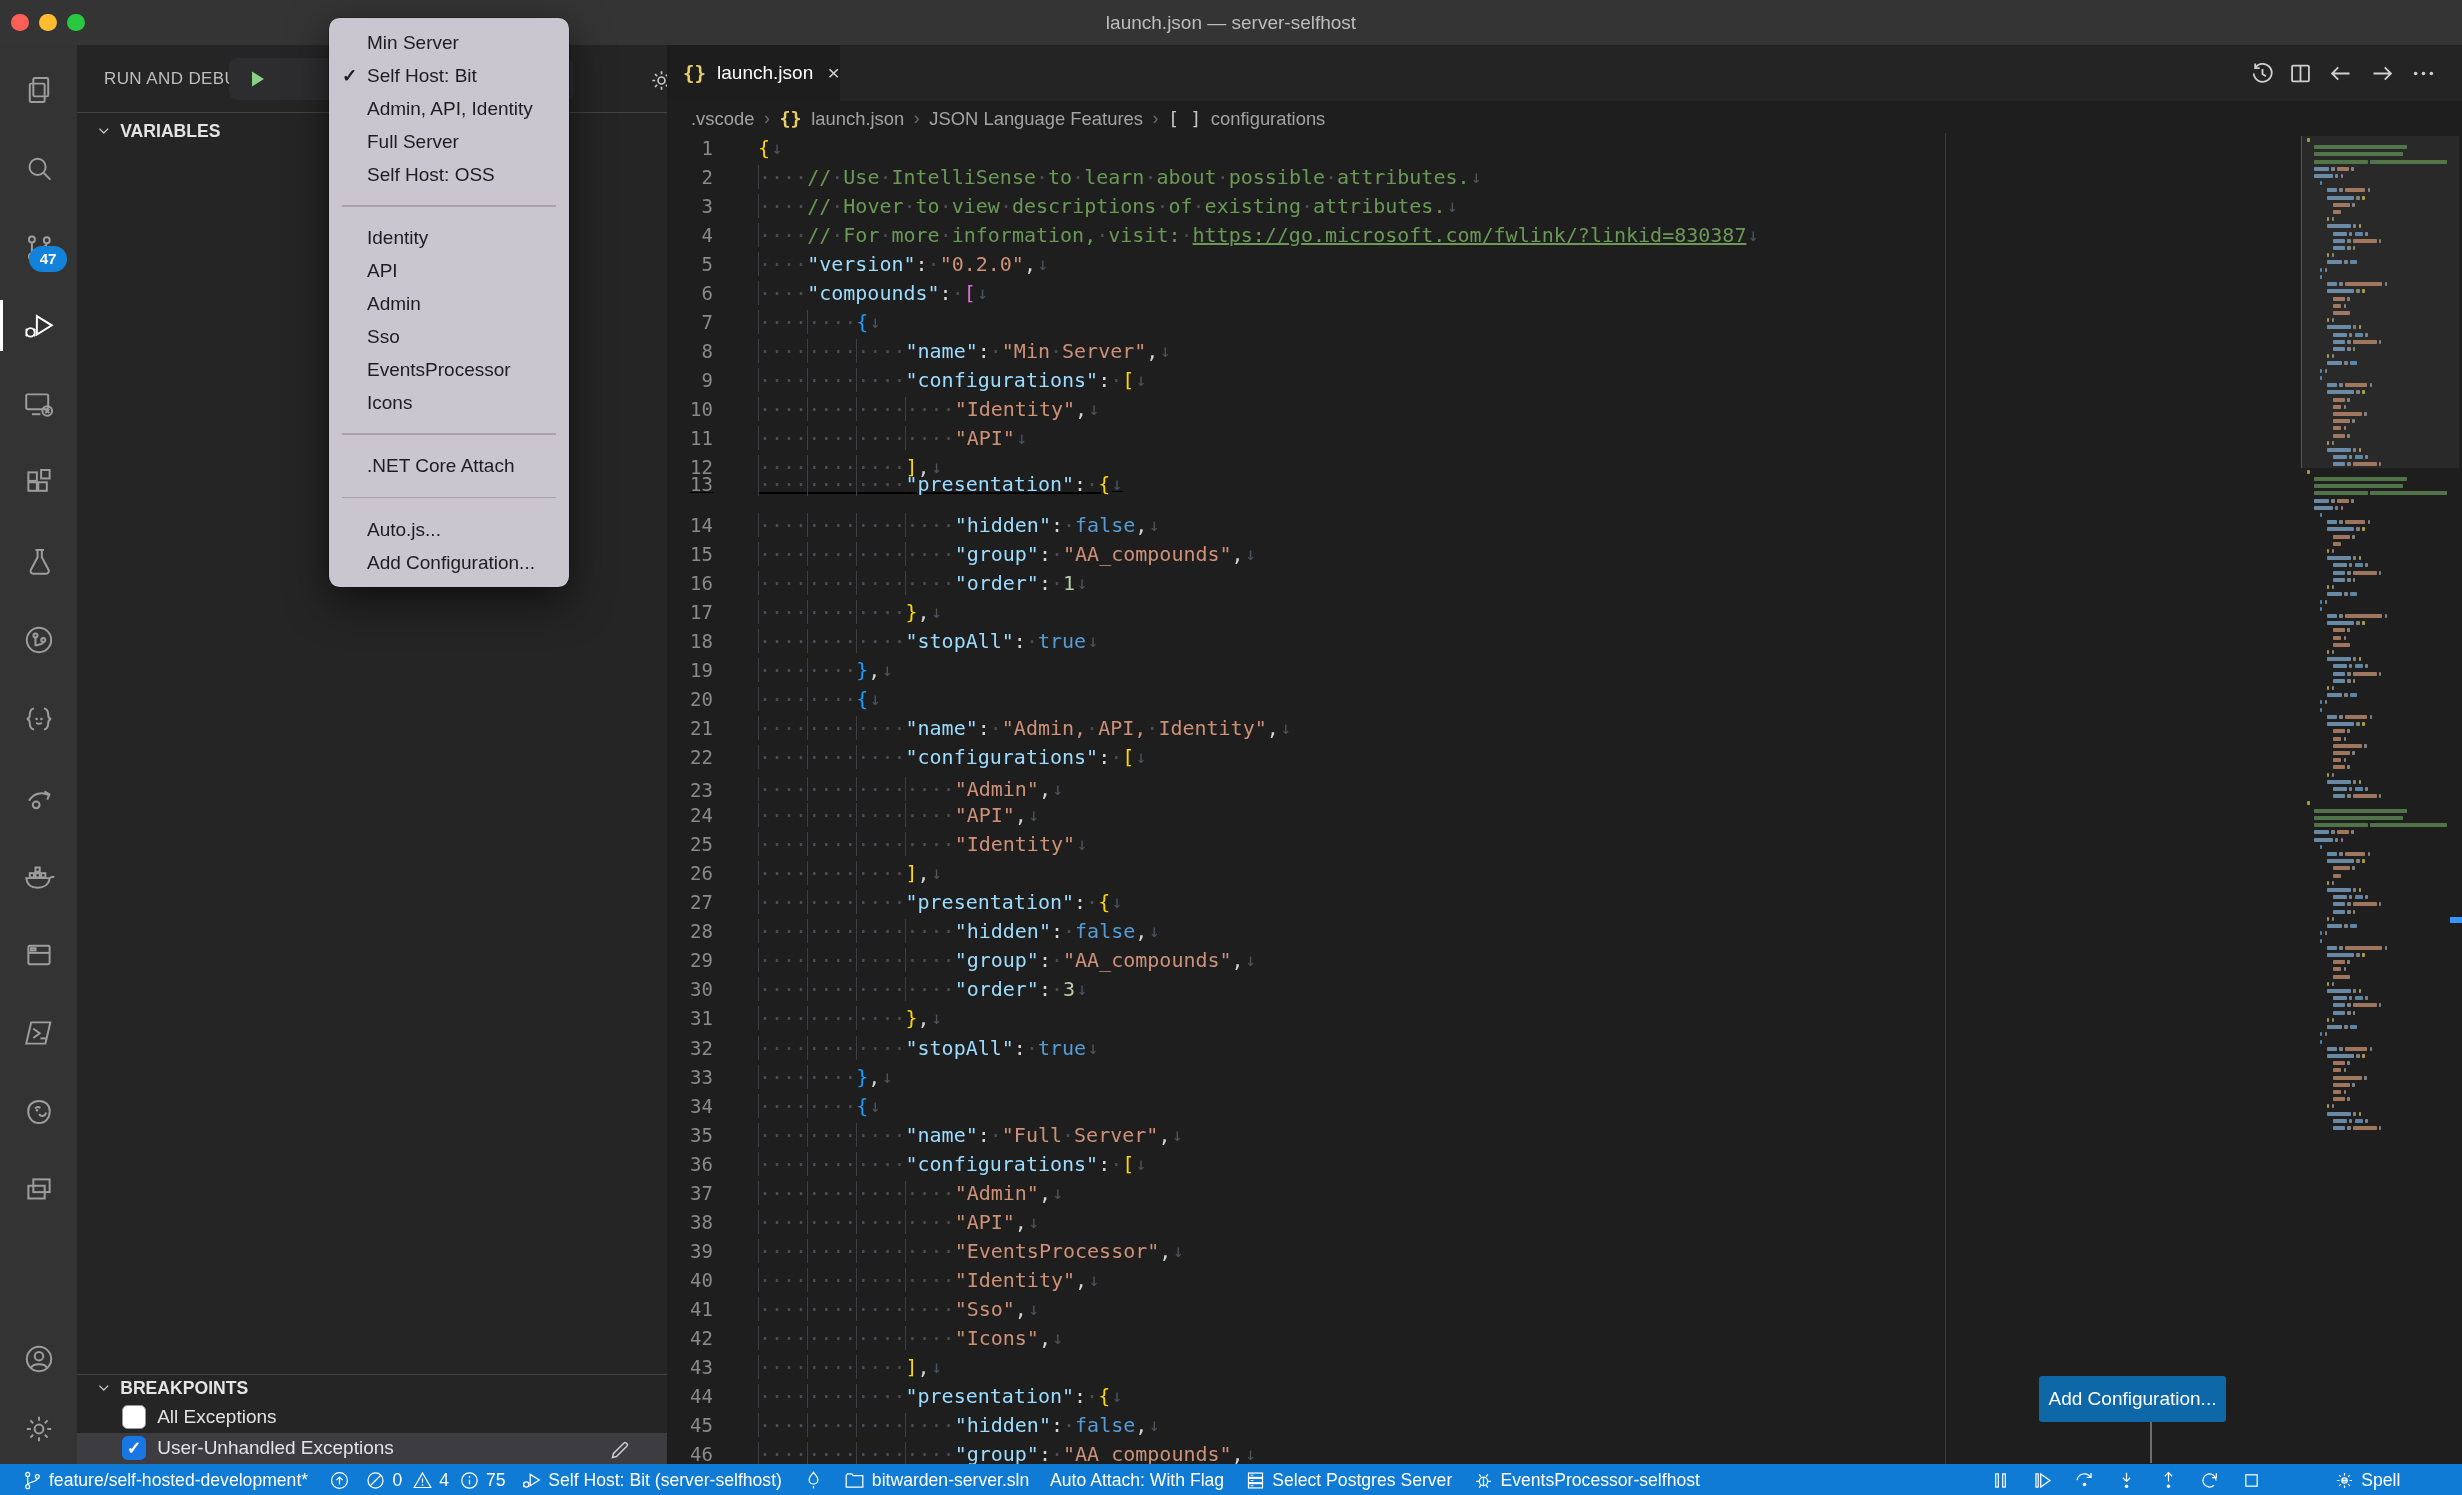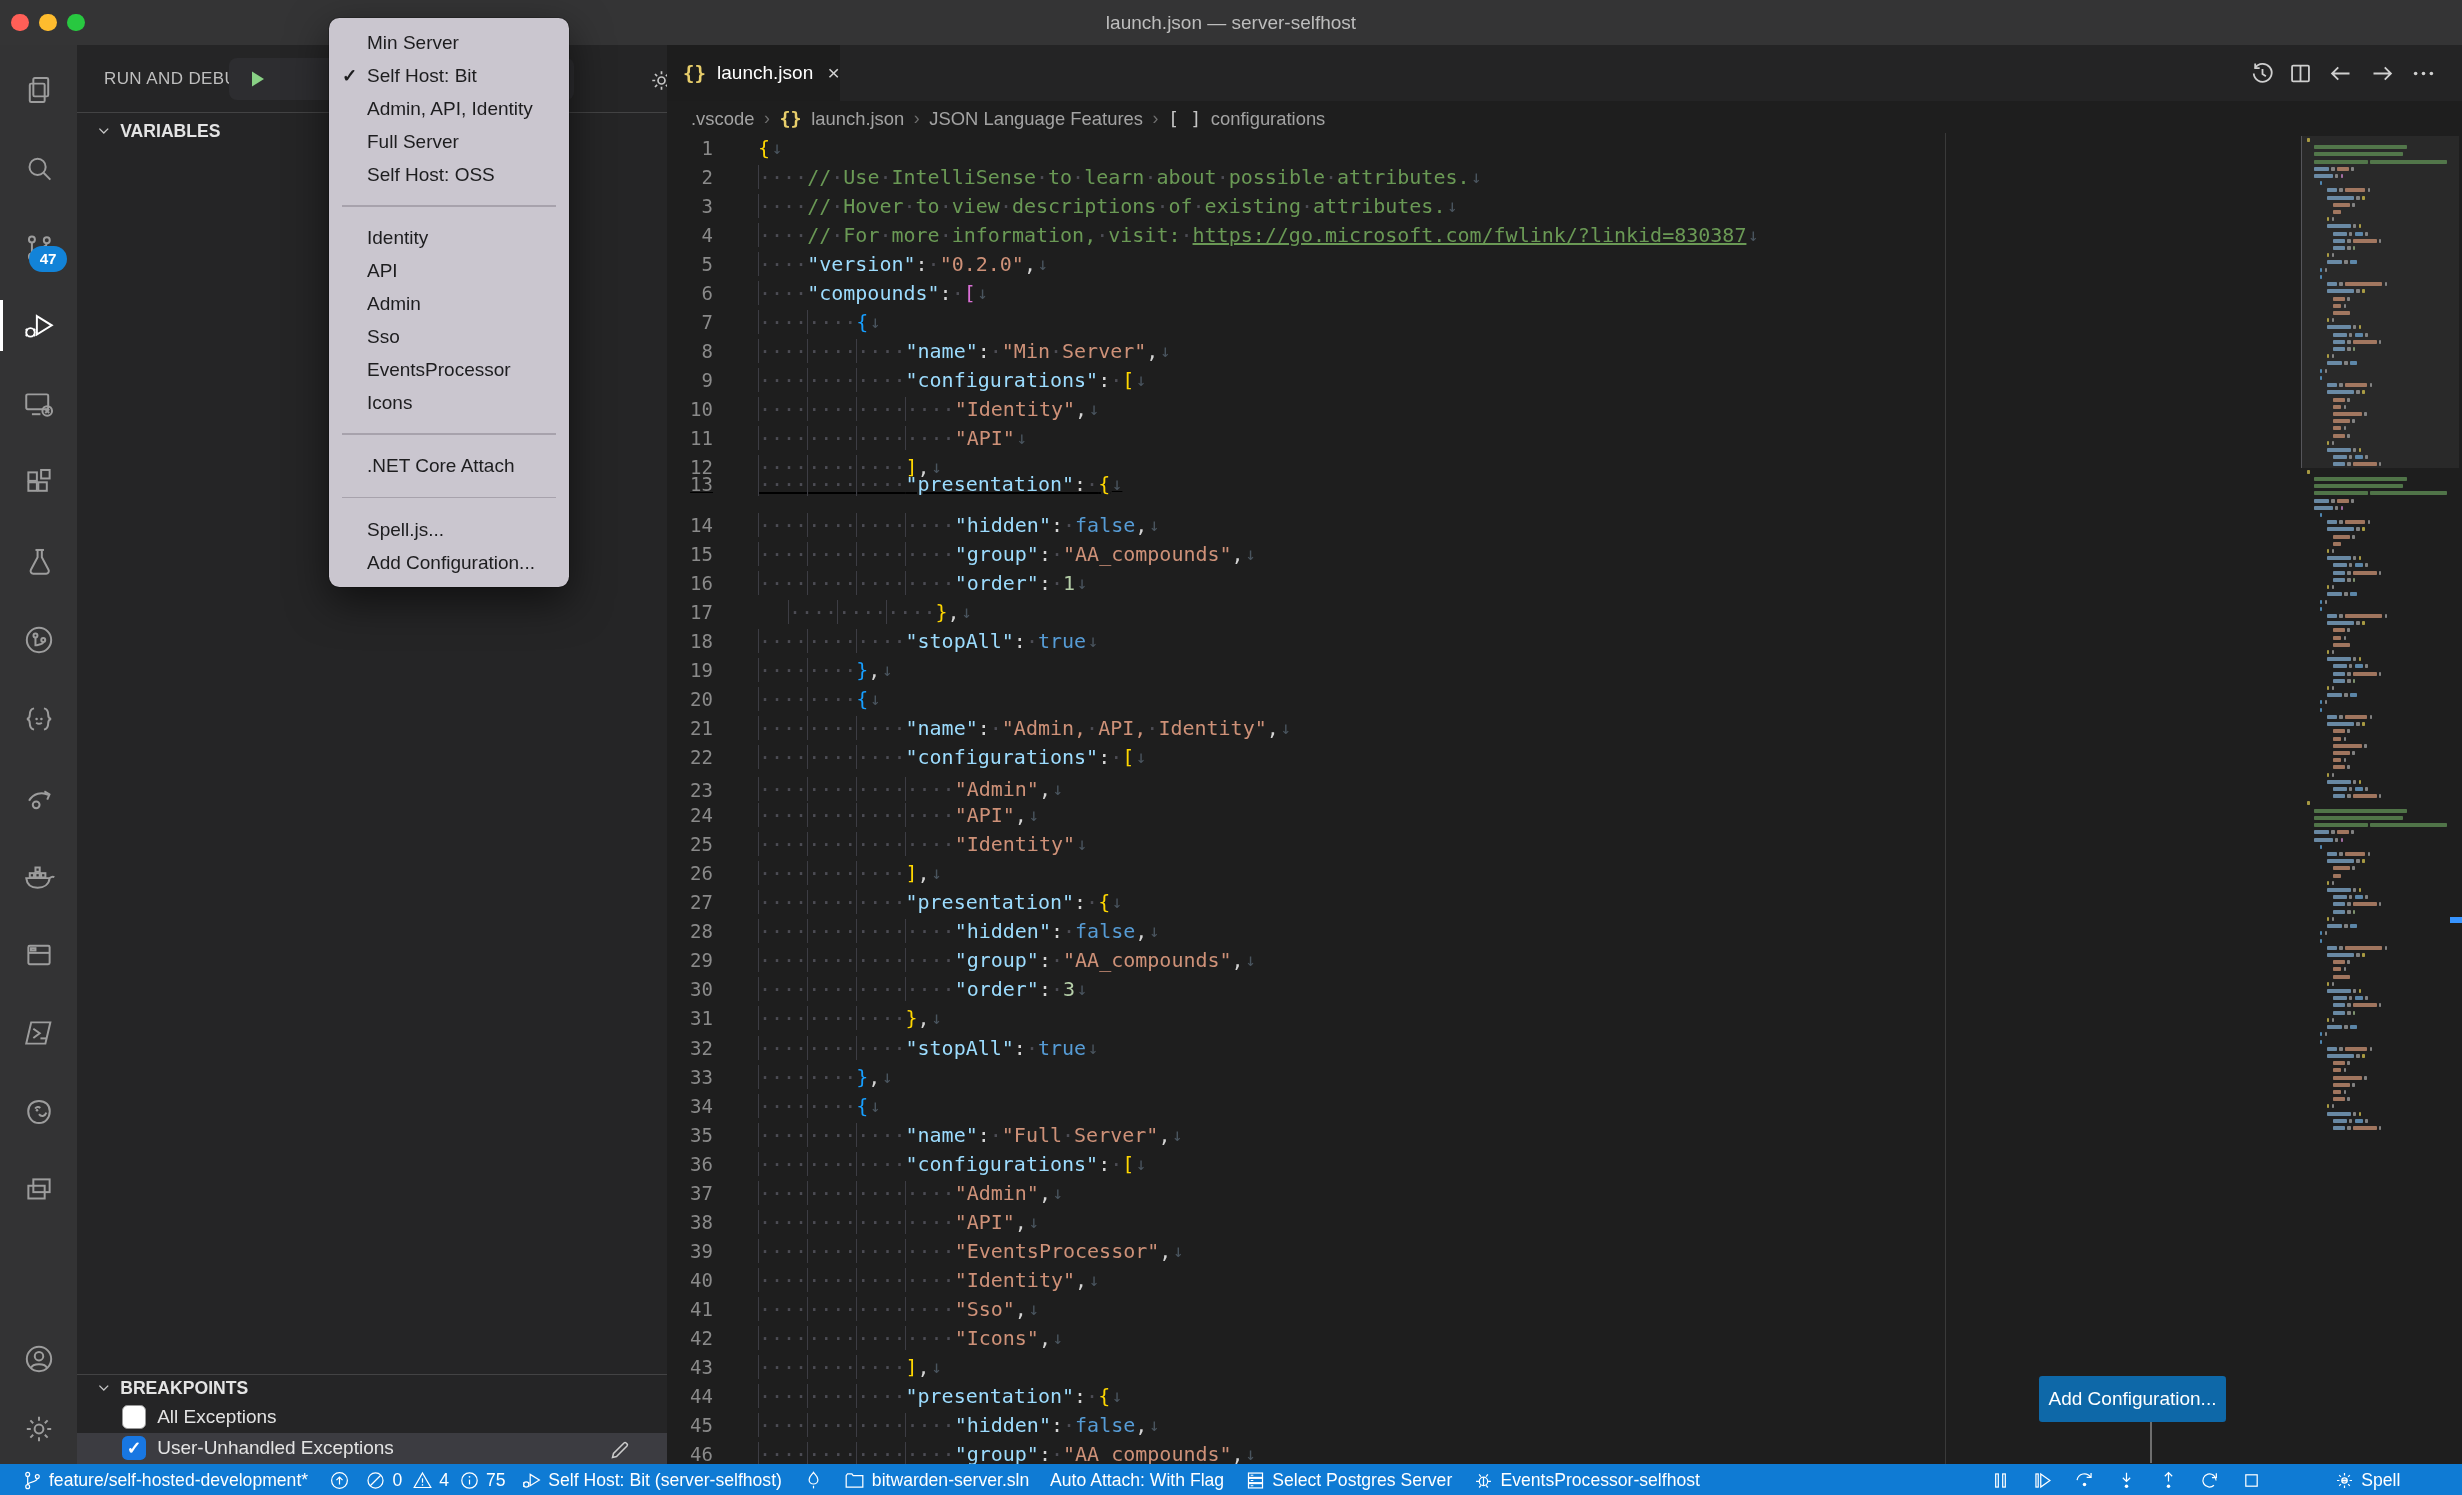--- a/index.html
+++ b/index.html
@@ -335,21 +335,21 @@
       <div class="line" style="top: 174px;"><span class="ln">7</span><span class="lc"><span class="ind">····</span><span class="ind">····</span><span class="tk-b">{</span><span class="eol">↓</span></span></div>
       <div class="line" style="top: 203px;"><span class="ln">8</span><span class="lc"><span class="ind">····</span><span class="ind">····</span><span class="ind">····</span><span class="tk-p">"name"</span><span class="tk-u">:</span><span class="ws">·</span><span class="tk-s">"Min</span><span class="ws">·</span><span class="tk-s">Server"</span><span class="tk-u">,</span><span class="eol">↓</span></span></div>
       <div class="line" style="top: 232px;"><span class="ln">9</span><span class="lc"><span class="ind">····</span><span class="ind">····</span><span class="ind">····</span><span class="tk-p">"configurations"</span><span class="tk-u">:</span><span class="ws">·</span><span class="tk-g">[</span><span class="eol">↓</span></span></div>
       <div class="line" style="top: 261px;"><span class="ln">10</span><span class="lc"><span class="ind">····</span><span class="ind">····</span><span class="ind">····</span><span class="ind">····</span><span class="tk-s">"Identity"</span><span class="tk-u">,</span><span class="eol">↓</span></span></div>
       <div class="line" style="top: 290px;"><span class="ln">11</span><span class="lc"><span class="ind">····</span><span class="ind">····</span><span class="ind">····</span><span class="ind">····</span><span class="tk-s">"API"</span><span class="eol">↓</span></span></div>
       <div class="line" style="top: 319px;"><span class="ln">12</span><span class="lc"><span class="ind">····</span><span class="ind">····</span><span class="ind">····</span><span class="tk-g">]</span><span class="tk-u">,</span><span class="eol">↓</span></span></div>
       <div class="line" style="top: 336px; text-decoration: underline;"><span class="ln">13</span><span class="lc"><span class="ind">····</span><span class="ind">····</span><span class="ind">····</span><span class="tk-p">"presentation"</span><span class="tk-u">:</span><span class="ws">·</span><span class="tk-g">{</span><span class="eol">↓</span></span></div>
       <div class="line" style="top: 377px;"><span class="ln">14</span><span class="lc"><span class="ind">····</span><span class="ind">····</span><span class="ind">····</span><span class="ind">····</span><span class="tk-p">"hidden"</span><span class="tk-u">:</span><span class="ws">·</span><span class="tk-k">false</span><span class="tk-u">,</span><span class="eol">↓</span></span></div>
       <div class="line" style="top: 406px;"><span class="ln">15</span><span class="lc"><span class="ind">····</span><span class="ind">····</span><span class="ind">····</span><span class="ind">····</span><span class="tk-p">"group"</span><span class="tk-u">:</span><span class="ws">·</span><span class="tk-s">"AA_compounds"</span><span class="tk-u">,</span><span class="eol">↓</span></span></div>
       <div class="line" style="top: 435px;"><span class="ln">16</span><span class="lc"><span class="ind">····</span><span class="ind">····</span><span class="ind">····</span><span class="ind">····</span><span class="tk-p">"order"</span><span class="tk-u">:</span><span class="ws">·</span><span class="tk-n">1</span><span class="eol">↓</span></span></div>
-      <div class="line" style="top: 464px; gap: 30px;"><span class="ln">17</span><span class="lc"><span class="ind">····</span><span class="ind">····</span><span class="ind">····</span><span class="tk-g">}</span><span class="tk-u">,</span><span class="eol">↓</span></span></div>
+      <div class="line" style="top: 464px;"><span class="ln">17</span><span class="lc"><span class="ind">····</span><span class="ind">····</span><span class="ind">····</span><span class="tk-g">}</span><span class="tk-u">,</span><span class="eol">↓</span></span></div>
       <div class="line" style="top: 493px;"><span class="ln">18</span><span class="lc"><span class="ind">····</span><span class="ind">····</span><span class="ind">····</span><span class="tk-p">"stopAll"</span><span class="tk-u">:</span><span class="ws">·</span><span class="tk-k">true</span><span class="eol">↓</span></span></div>
       <div class="line" style="top: 522px;"><span class="ln">19</span><span class="lc"><span class="ind">····</span><span class="ind">····</span><span class="tk-b">}</span><span class="tk-u">,</span><span class="eol">↓</span></span></div>
       <div class="line" style="top: 551px;"><span class="ln">20</span><span class="lc"><span class="ind">····</span><span class="ind">····</span><span class="tk-b">{</span><span class="eol">↓</span></span></div>
       <div class="line" style="top: 580px;"><span class="ln">21</span><span class="lc"><span class="ind">····</span><span class="ind">····</span><span class="ind">····</span><span class="tk-p">"name"</span><span class="tk-u">:</span><span class="ws">·</span><span class="tk-s">"Admin,</span><span class="ws">·</span><span class="tk-s">API,</span><span class="ws">·</span><span class="tk-s">Identity"</span><span class="tk-u">,</span><span class="eol">↓</span></span></div>
       <div class="line" style="top: 609px;"><span class="ln">22</span><span class="lc"><span class="ind">····</span><span class="ind">····</span><span class="ind">····</span><span class="tk-p">"configurations"</span><span class="tk-u">:</span><span class="ws">·</span><span class="tk-g">[</span><span class="eol">↓</span></span></div>
       <div class="line" style="top: 638px; align-items: flex-end;"><span class="ln">23</span><span class="lc"><span class="ind">····</span><span class="ind">····</span><span class="ind">····</span><span class="ind">····</span><span class="tk-s">"Admin"</span><span class="tk-u">,</span><span class="eol">↓</span></span></div>
       <div class="line" style="top: 667px;"><span class="ln">24</span><span class="lc"><span class="ind">····</span><span class="ind">····</span><span class="ind">····</span><span class="ind">····</span><span class="tk-s">"API"</span><span class="tk-u">,</span><span class="eol">↓</span></span></div>
       <div class="line" style="top: 696px;"><span class="ln">25</span><span class="lc"><span class="ind">····</span><span class="ind">····</span><span class="ind">····</span><span class="ind">····</span><span class="tk-s">"Identity"</span><span class="eol">↓</span></span></div>
       <div class="line" style="top: 725px;"><span class="ln">26</span><span class="lc"><span class="ind">····</span><span class="ind">····</span><span class="ind">····</span><span class="tk-g">]</span><span class="tk-u">,</span><span class="eol">↓</span></span></div>
       <div class="line" style="top: 754px;"><span class="ln">27</span><span class="lc"><span class="ind">····</span><span class="ind">····</span><span class="ind">····</span><span class="tk-p">"presentation"</span><span class="tk-u">:</span><span class="ws">·</span><span class="tk-g">{</span><span class="eol">↓</span></span></div>
@@ -1184,16 +1184,16 @@
     <div class="menu-sep"></div>
     <div class="menu-item"><span>Identity</span></div>
     <div class="menu-item"><span>API</span></div>
     <div class="menu-item"><span>Admin</span></div>
     <div class="menu-item"><span>Sso</span></div>
     <div class="menu-item"><span>EventsProcessor</span></div>
     <div class="menu-item"><span>Icons</span></div>
     <div class="menu-sep"></div>
     <div class="menu-item"><span>.NET Core Attach</span></div>
     <div class="menu-sep"></div>
-    <div class="menu-item"><span>Spell.js...</span></div>
+    <div class="menu-item"><span>Auto.js...</span></div>
     <div class="menu-item"><span>Add Configuration...</span></div>
   </div>
 
 
 </body></html>

